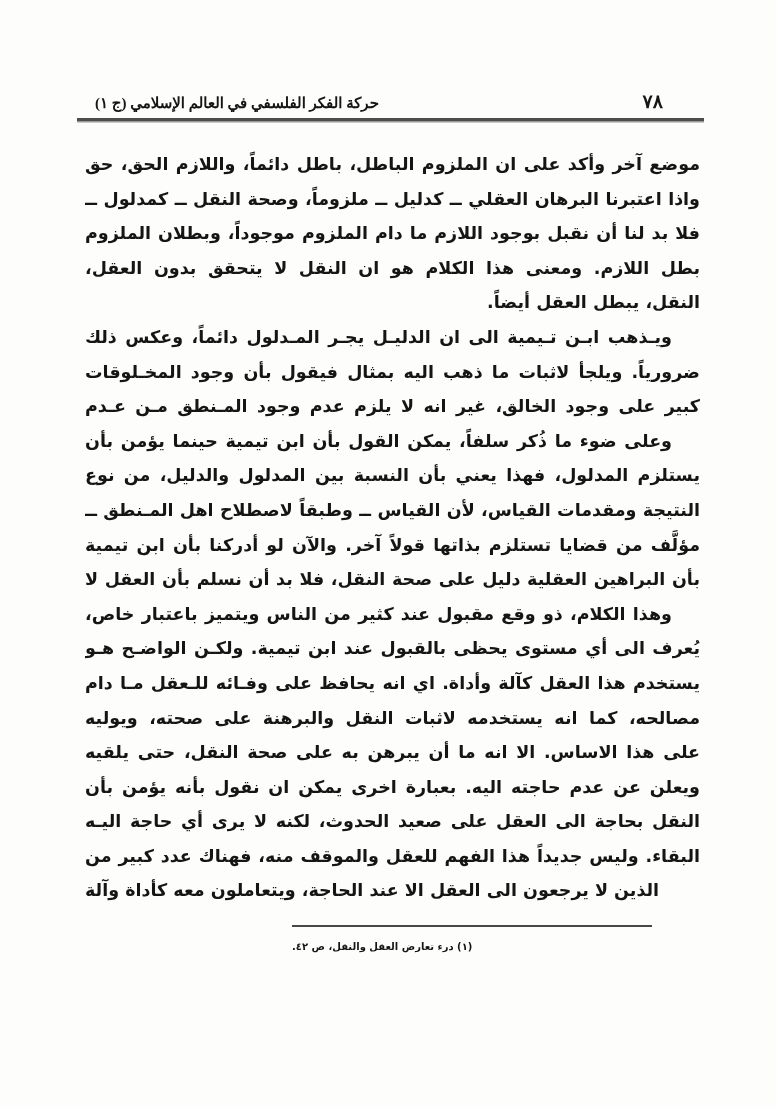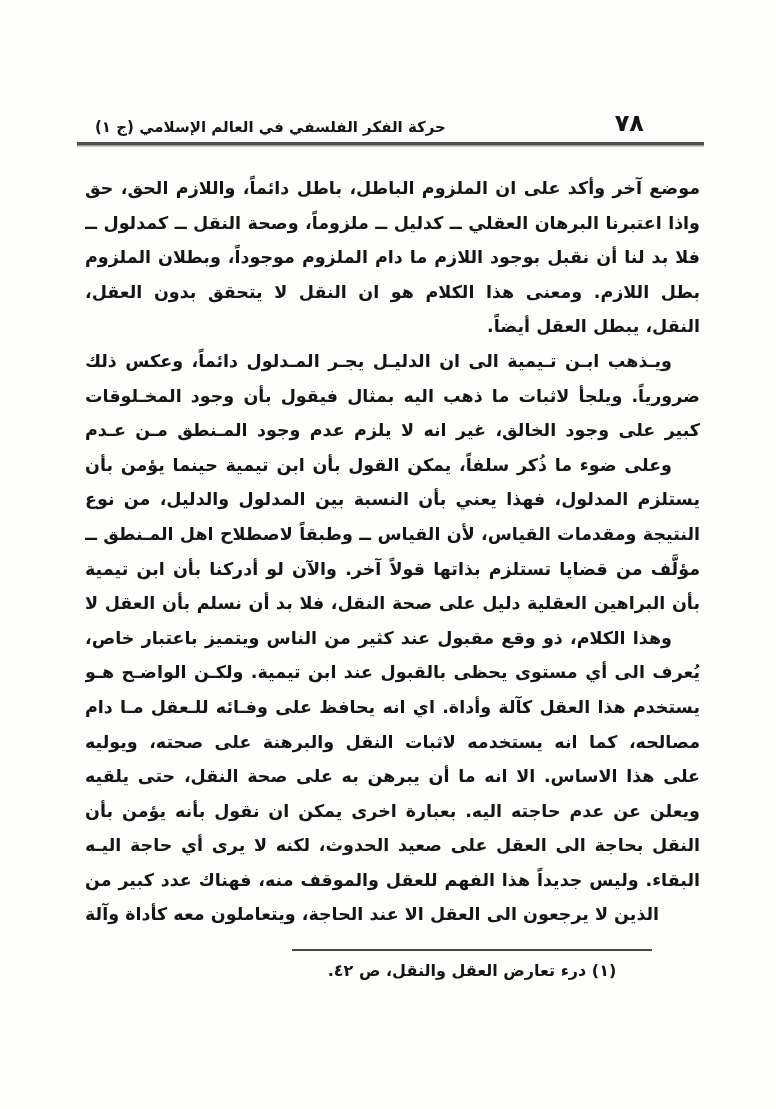--- a/index.html
+++ b/index.html
@@ -19,21 +19,22 @@
     margin: 0 auto;
   }
   .content {
     position: absolute;
     top: 0;
     right: 76px;
     width: 615px;
   }
   .header {
     position: relative;
-    height: 145px;
+    height: 121px;
+    font-family: Liberation Serif, serif;
   }
   .header-rule {
     position: absolute;
     bottom: 0;
     left: -8px;
     right: -4px;
     height: 3px;
     background: #4e4e4e;
     box-shadow: 0 1.5px 0 #9a9a9a;
   }
@@ -41,22 +42,22 @@
     position: absolute;
     bottom: 9px;
     left: 10px;
     font-size: 15px;
     font-weight: bold;
     white-space: nowrap;
   }
   .page-number {
     position: absolute;
     bottom: 8px;
-    right: 56px;
-    font-size: 24px;
+    right: 37px;
+    font-size: 19px;
     font-weight: bold;
     letter-spacing: 2px;
   }
   .body-text {
     margin-top: 26px;
     font-size: 17.5px;
     font-weight: bold;
     line-height: 34.6px;
   }
   .para { margin: 0; }
@@ -80,23 +81,23 @@
   }
   .footnote-block {
     margin-top: 17px;
     margin-right: 48px;
     margin-left: auto;
     width: 360px;
     border-top: 2px solid #474747;
     padding-top: 7px;
   }
   .footnote-text {
-    font-size: 16px;
+    font-size: 10px;
     font-weight: bold;
-    text-align: center;
+    text-align: left;
     line-height: 26px;
   }
 </style>
 </head>
 <body>
 
 <div class="page">
   <div class="content">
 
     <div class="header">

